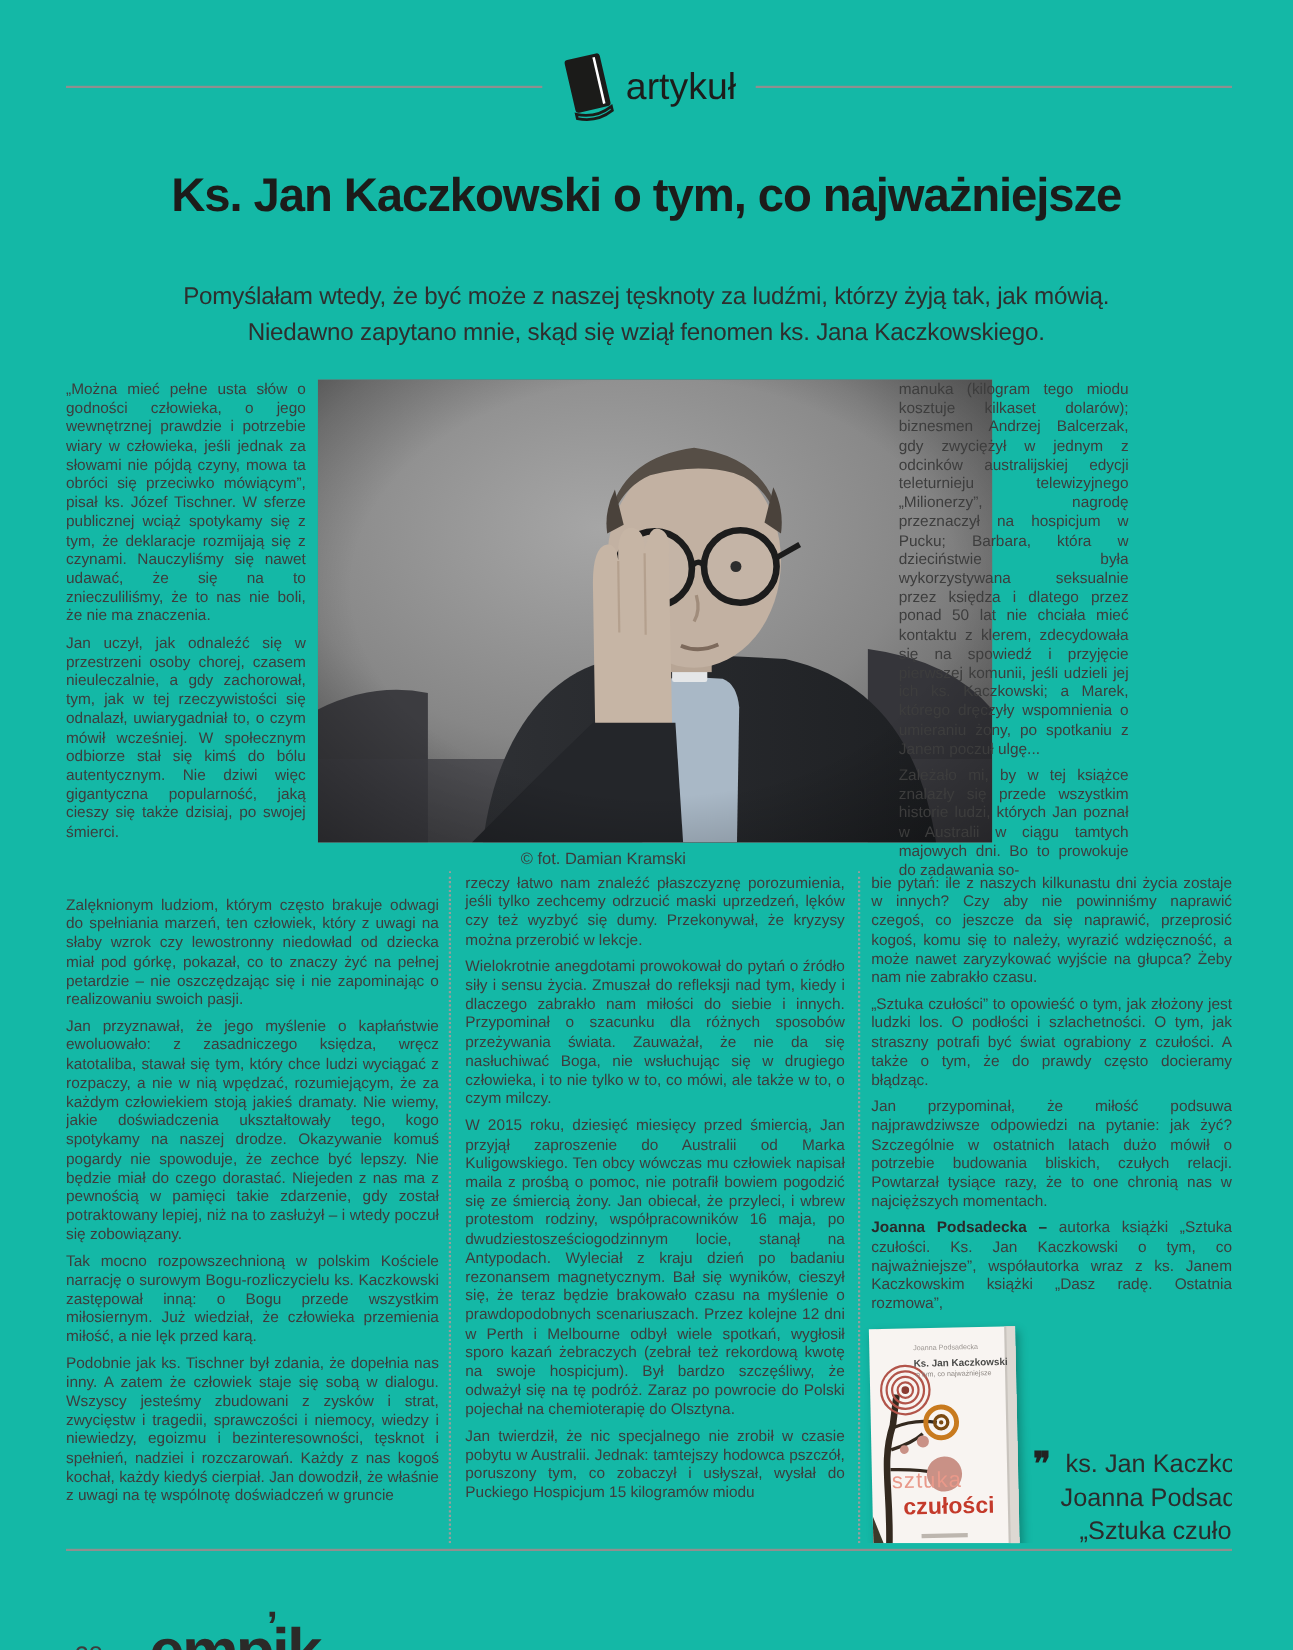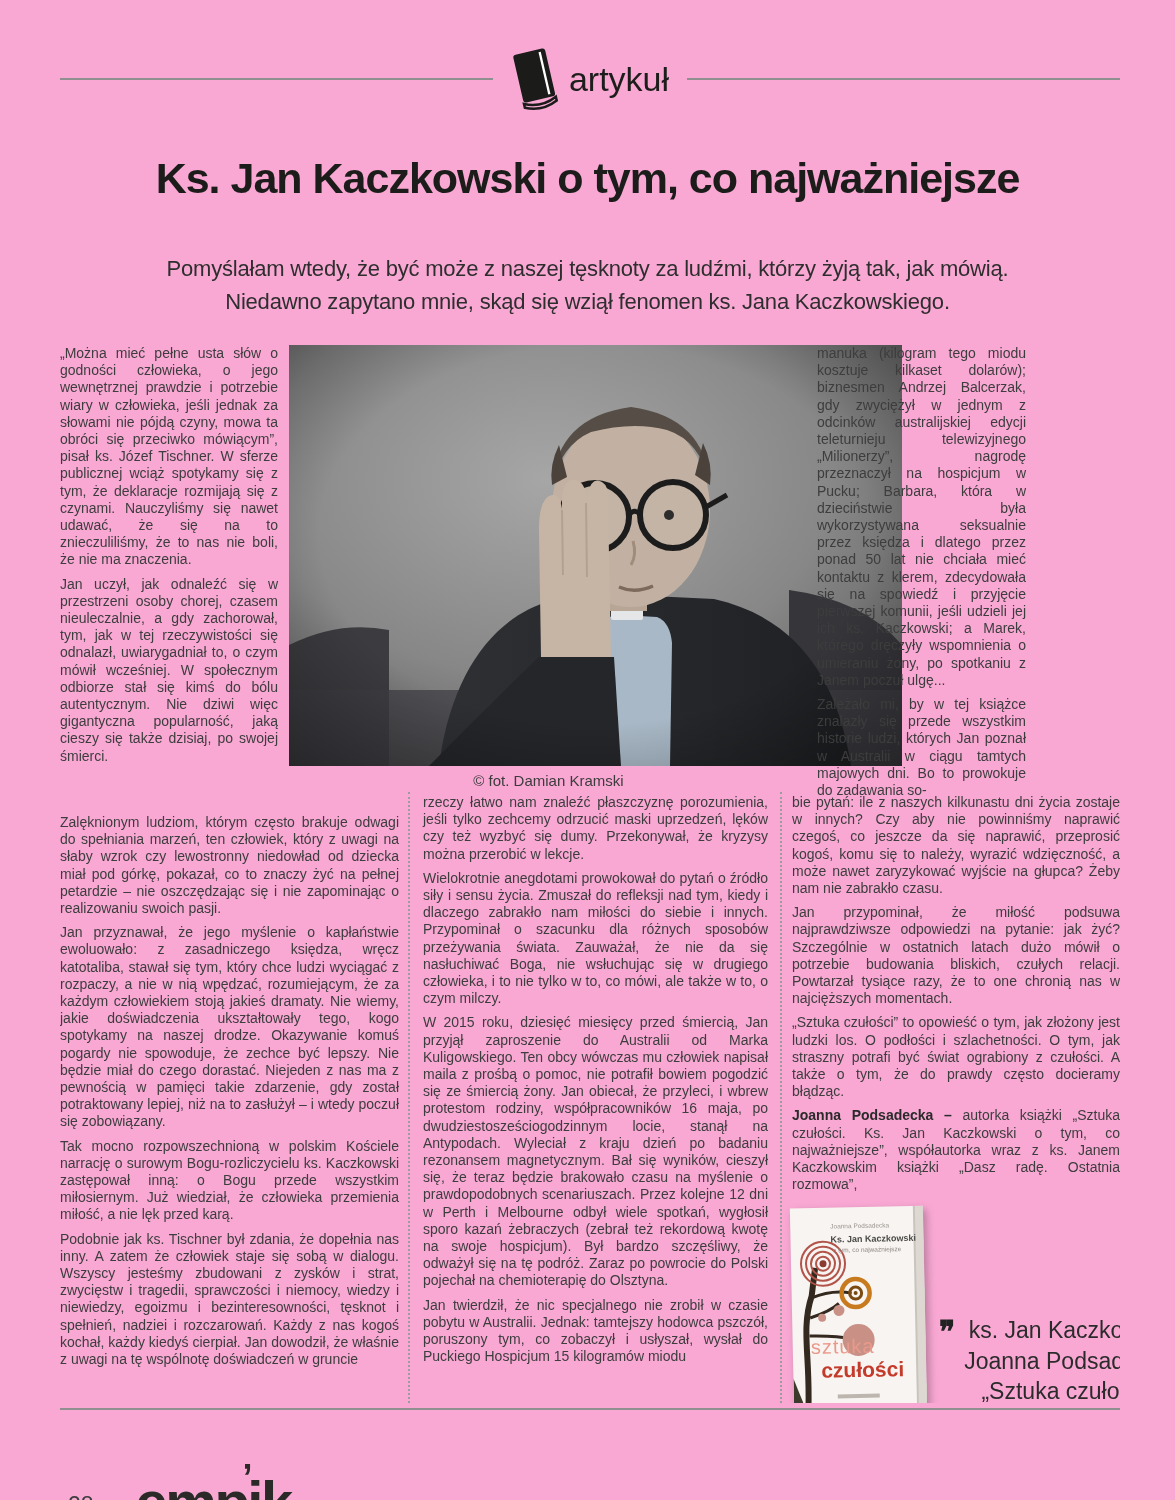--- a/index.html
+++ b/index.html
@@ -1,18 +1,18 @@
 <!DOCTYPE html>
 <html lang="pl"><head>
 <meta charset="utf-8">
 <style>
   html,body{margin:0;padding:0;background:#e9e9e9;}
   .page{
     position:relative; width:1175px; height:1500px; margin:0 auto;
-    background:#f9a8d4; overflow:hidden;
+    background:#14b8a6; overflow:hidden;
     font-family:"Liberation Sans", sans-serif;
     color:#3b3b3b;
   }
   
   .kicker-row{
     position:absolute; left:60px; top:42px; width:1060px; height:74px;
     display:flex; align-items:center;
   }
   .rule{flex:1; height:2px; background:#8f8f8f;}
   .kicker-icon{width:50px; height:66px; margin:0 10px 0 16px; flex:0 0 auto;}
@@ -193,22 +193,22 @@
     <div class="col-mid">
         <p class="body-p">rzeczy łatwo nam znaleźć płaszczyznę porozumienia, jeśli tylko zechcemy odrzucić maski uprzedzeń, lęków czy też wyzbyć się dumy. Przekonywał, że kryzysy można przerobić w lekcje.</p>
         <p class="body-p">Wielokrotnie anegdotami prowokował do pytań o źródło siły i sensu życia. Zmuszał do refleksji nad tym, kiedy i dlaczego zabrakło nam miłości do siebie i innych. Przypominał o szacunku dla różnych sposobów przeżywania świata. Zauważał, że nie da się nasłuchiwać Boga, nie wsłuchując się w drugiego człowieka, i to nie tylko w to, co mówi, ale także w to, o czym milczy.</p>
         <p class="body-p">W 2015 roku, dziesięć miesięcy przed śmiercią, Jan przyjął zaproszenie do Australii od Marka Kuligowskiego. Ten obcy wówczas mu człowiek napisał maila z prośbą o pomoc, nie potrafił bowiem pogodzić się ze śmiercią żony. Jan obiecał, że przyleci, i wbrew protestom rodziny, współpracowników 16 maja, po dwudziestosześciogodzinnym locie, stanął na Antypodach. Wyleciał z kraju dzień po badaniu rezonansem magnetycznym. Bał się wyników, cieszył się, że teraz będzie brakowało czasu na myślenie o prawdopodobnych scenariuszach. Przez kolejne 12 dni w Perth i Melbourne odbył wiele spotkań, wygłosił sporo kazań żebraczych (zebrał też rekordową kwotę na swoje hospicjum). Był bardzo szczęśliwy, że odważył się na tę podróż. Zaraz po powrocie do Polski pojechał na chemioterapię do Olsztyna.</p>
         <p class="body-p">Jan twierdził, że nic specjalnego nie zrobił w czasie pobytu w Australii. Jednak: tamtejszy hodowca pszczół, poruszony tym, co zobaczył i usłyszał, wysłał do Puckiego Hospicjum 15 kilogramów miodu</p>
       </div>
 
     <div class="col-right-bottom">
       <div>
           <p class="body-p">bie pytań: ile z naszych kilkunastu dni życia zostaje w innych? Czy aby nie powinniśmy naprawić czegoś, co jeszcze da się naprawić, przeprosić kogoś, komu się to należy, wyrazić wdzięczność, a może nawet zaryzykować wyjście na głupca? Żeby nam nie zabrakło czasu.</p>
+          <p class="body-p">„Sztuka czułości” to opowieść o tym, jak złożony jest ludzki los. O podłości i szlachetności. O tym, jak straszny potrafi być świat ograbiony z czułości. A także o tym, że do prawdy często docieramy błądząc.</p>
           <p class="body-p">Jan przypominał, że miłość podsuwa najprawdziwsze odpowiedzi na pytanie: jak żyć? Szczególnie w ostatnich latach dużo mówił o potrzebie budowania bliskich, czułych relacji. Powtarzał tysiące razy, że to one chronią nas w najcięższych momentach.</p>
-          <p class="body-p">„Sztuka czułości” to opowieść o tym, jak złożony jest ludzki los. O podłości i szlachetności. O tym, jak straszny potrafi być świat ograbiony z czułości. A także o tym, że do prawdy często docieramy błądząc.</p>
         </div>
       <p class="body-p bio"><strong>Joanna Podsadecka – </strong><span>autorka książki „Sztuka czułości. Ks. Jan Kaczkowski o tym, co najważniejsze”, współautorka wraz z ks. Janem Kaczkowskim książki „Dasz radę. Ostatnia rozmowa”,</span></p>
 
       <div class="book-row">
         <div class="book">
           <svg width="133" height="207" viewBox="0 0 133 207" aria-hidden="true">
             <path d="M14,207 C18,150 8,122 20,88 L24,60" stroke="#33291f" stroke-width="6" fill="none"></path>
             <path d="M18,110 Q38,104 47,96" stroke="#33291f" stroke-width="3" fill="none"></path>
             <path d="M17,128 Q44,128 60,132" stroke="#33291f" stroke-width="3" fill="none"></path>
             <path d="M20,90 Q40,82 60,86" stroke="#33291f" stroke-width="3" fill="none"></path>

